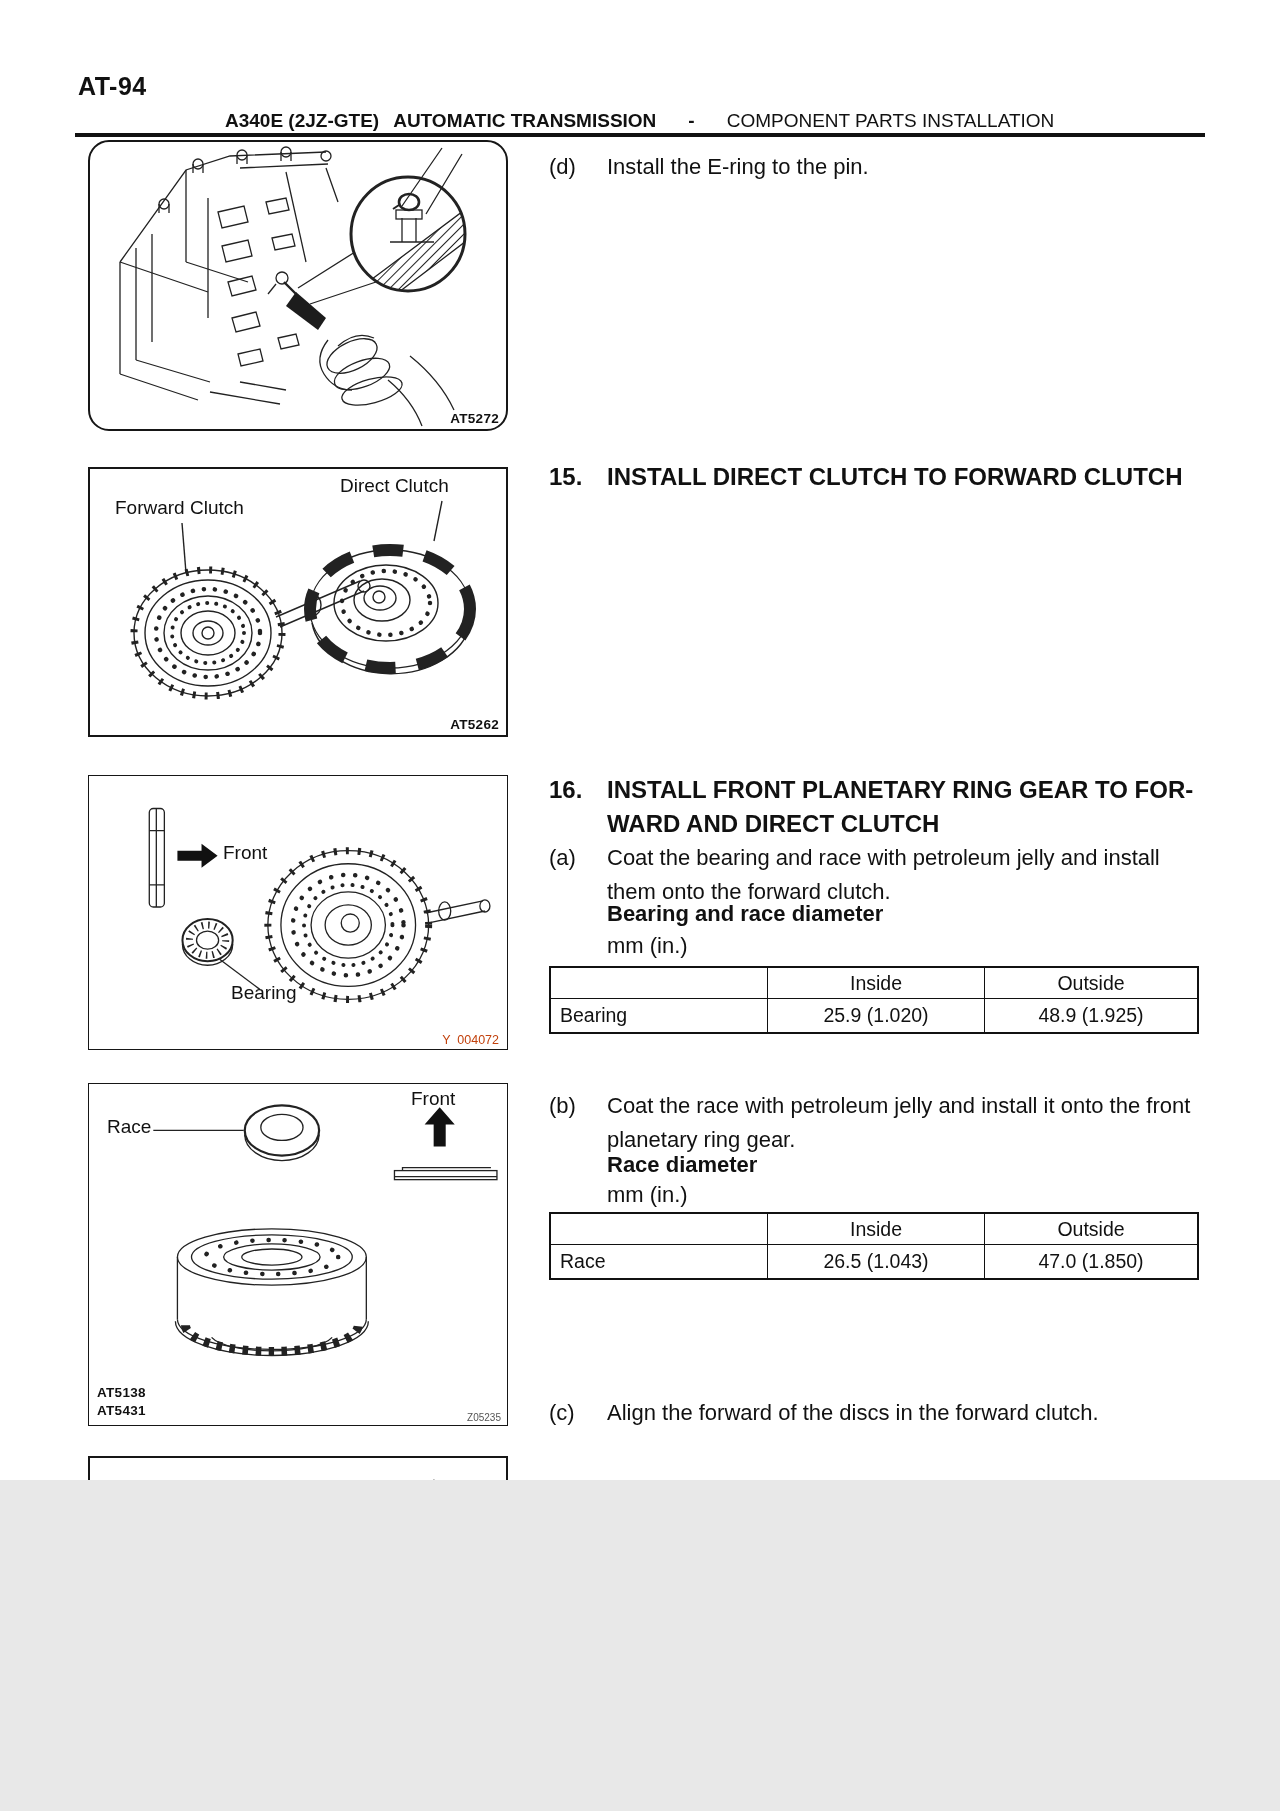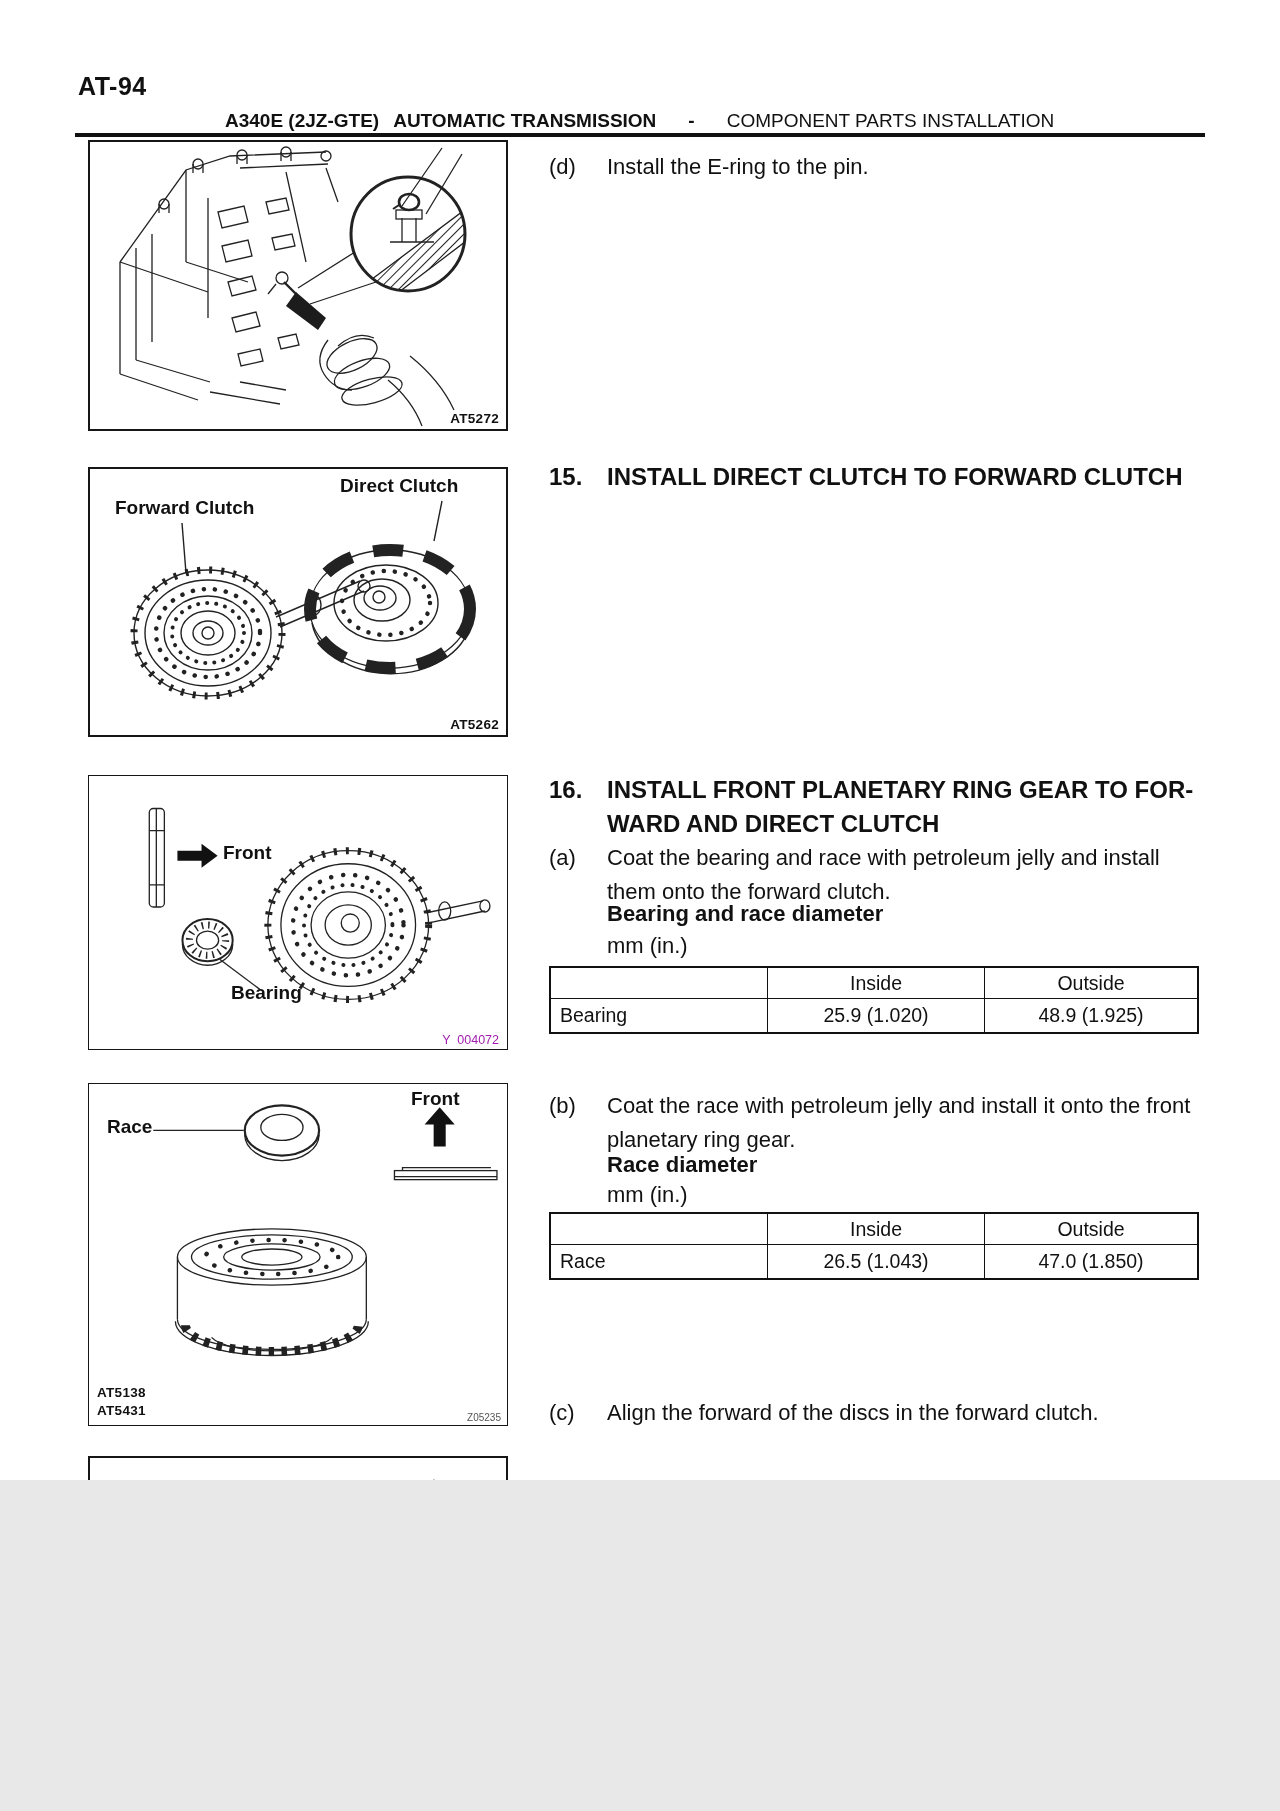--- a/index.html
+++ b/index.html
@@ -12,25 +12,25 @@
   .page-number{position:absolute;left:78px;top:72px;font-size:25px;font-weight:bold;letter-spacing:.5px;}
   .header-line{position:absolute;left:225px;top:110px;font-size:19px;display:flex;align-items:baseline;white-space:nowrap;}
   .header-line .hdr-bold{font-weight:bold;}
   .header-line .hdr-gap{display:inline-block;width:14px;}
   .header-line .hdr-dash{margin:0 32px;font-weight:bold;}
   .header-rule{position:absolute;left:75px;top:133px;width:1130px;height:4px;background:#111;}
   
   .fig{position:absolute;left:88px;width:420px;background:#fff;border:2.5px solid #161616;box-sizing:border-box;}
   .fig.thin{border-width:1.5px;padding-left:34px;}
   .fig svg{position:absolute;left:0;top:0;width:100%;height:100%;}
-  .fig-label{position:absolute;font-size:19px;font-weight:bold;white-space:nowrap;text-align:right;}
+  .fig-label{position:absolute;font-size:19px;font-weight:normal;white-space:nowrap;text-align:right;}
   .fig-code{position:absolute;right:7px;bottom:3px;font-size:13.5px;font-weight:bold;letter-spacing:.3px;}
   .fig-code-left{position:absolute;left:8px;font-size:13.5px;font-weight:bold;letter-spacing:.3px;}
   .fig-code-light{position:absolute;right:6px;bottom:2px;font-size:10px;color:#555;white-space:pre;}
-  #fig-ering{top:140px;height:291px;}
+  #fig-ering{top:140px;height:291px;border-radius:21px;}
   #fig-clutches{top:467px;height:270px;}
   #fig-bearing{top:775px;height:275px;}
   #fig-race{top:1083px;height:343px;}
   #fig-align{top:1456px;height:330px;}
   
   .step{position:absolute;left:549px;display:flex;font-size:22px;line-height:34px;}
   .step .marker{width:58px;flex:0 0 58px;}
   .step .body{width:600px;}
   .heading{position:absolute;left:549px;display:flex;font-size:24px;font-weight:bold;line-height:34px;}
   .heading .num{width:58px;flex:0 0 58px;}
@@ -184,21 +184,21 @@
         <circle cx="260" cy="146" r="9"></circle>
         <path d="M335,136 L392,124 M337,146 L394,134"></path>
         <ellipse cx="394" cy="129" rx="5" ry="6"></ellipse>
         <ellipse cx="354" cy="134" rx="6" ry="9"></ellipse>
         <path d="M170,212 L130,182"></path>
       </g>
       <polygon points="88,74 112,74 112,67 128,79 112,91 112,84 88,84" fill="#111"></polygon>
     </svg>
     <div class="fig-label" style="left:134px;top:66px;">Front</div>
     <div class="fig-label" style="left:142px;top:206px;">Bearing</div>
-    <div class="fig-code-light" style="bottom:2px;right:8px;color:#a21caf;font-size:12.5px;">Y  004072</div>
+    <div class="fig-code-light" style="bottom:2px;right:8px;color:#c2410c;font-size:12.5px;">Y  004072</div>
   </div>
 
   <div class="fig thin" id="fig-race">
     <svg viewBox="0 0 416 339">
       <g stroke="#222" fill="none" stroke-width="1.3">
         <path d="M64,46 H154"></path>
         <ellipse cx="192" cy="46" rx="37" ry="25" stroke-width="2.2"></ellipse>
         <ellipse cx="192" cy="43" rx="21" ry="13"></ellipse>
         <path d="M155,50 a37,26 0 0 0 74,0"></path>
         <rect x="304" y="86" width="102" height="9"></rect>

